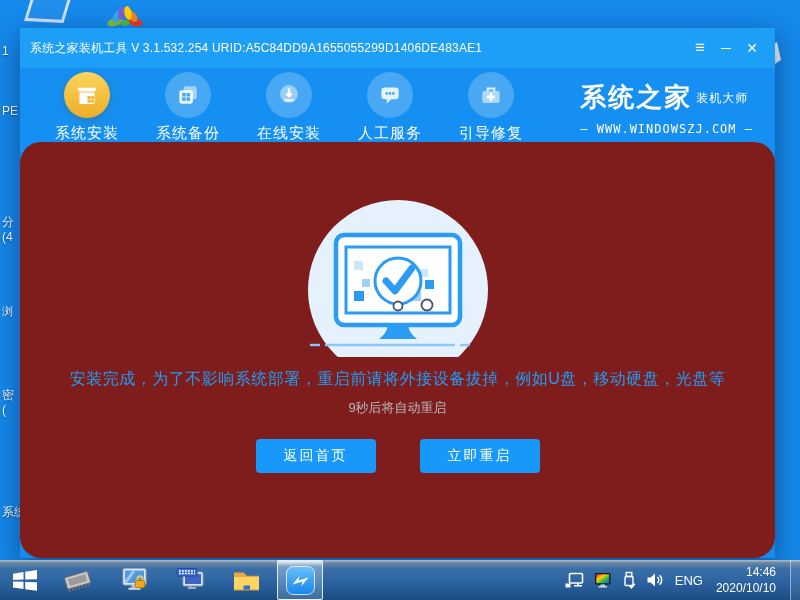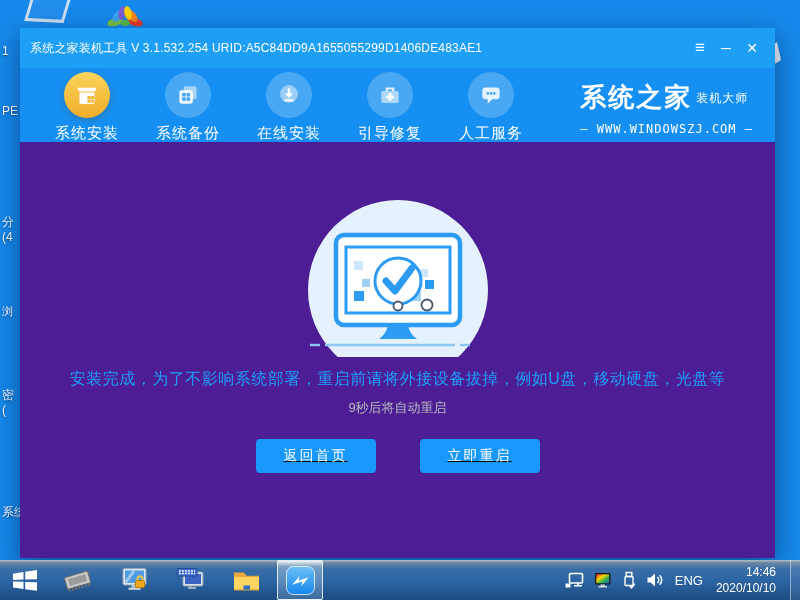--- a/index.html
+++ b/index.html
@@ -29,25 +29,25 @@
     display:flex; align-items:center; justify-content:center; }
   .nav-item.active .nav-circle { background:linear-gradient(180deg,#fad45c,#efad28);
     box-shadow:0 2px 7px rgba(120,70,0,.3); }
   .nav-label { color:#fff; font-size:15px; margin-top:6px; letter-spacing:1px; }
   .logo { position:absolute; right:22px; top:12px; text-align:left; color:#fff; }
   .logo-line1 { font-size:26px; font-weight:bold; letter-spacing:2px; }
   .logo-sub { font-size:12px; font-weight:normal; letter-spacing:1px; vertical-align:4px; margin-left:4px; }
   .logo-site { font-size:12px; font-weight:normal; letter-spacing:1px; margin-top:7px;
     font-family:"DejaVu Sans Mono",monospace; }
 
-  .content { position:absolute; left:0; right:0; top:114px; bottom:0; background:#4c1d95; text-align:center; }
+  .content { position:absolute; left:0; right:0; top:114px; bottom:0; background:#7f1d1d; text-align:center;border-radius:21px; }
   .illus { margin-top:53px; }
   .msg { color:#1e9ff7; font-size:16px; margin-top:8px; letter-spacing:.5px; }
   .countdown { color:#b9babc; font-size:13px; margin-top:9px; }
-  .btnrow { margin-top:22px; display:flex; justify-content:center; gap:44px;text-decoration:underline; }
+  .btnrow { margin-top:22px; display:flex; justify-content:center; gap:44px; }
   .blue-btn { width:120px; height:34px; background:#1798fa; color:#fff; font-size:14px;
     border:none; border-radius:4px; cursor:pointer; letter-spacing:2px;
     font-family:inherit; }
 
   
   .taskbar { position:absolute; left:0; bottom:0; width:800px; height:40px;
     background:linear-gradient(180deg,#b3bfc9 0%,#6b87a4 7%,#3a6ea7 22%,#2b63a2 55%,#1d4c80 100%);
     display:flex; align-items:center; }
   .tb-slot { width:56px; height:40px; display:flex; align-items:center; justify-content:center; }
   .tb-slot.start { width:50px; }
@@ -132,39 +132,39 @@
             <rect x="10.9" y="5.8" width="2.2" height="5.4" fill="#fff"></rect>
             <path d="M8.4 10.6 L12 14.8 L15.6 10.6 Z" fill="#fff"></path>
             <rect x="8" y="16" width="8" height="1.9" fill="#fff"></rect>
           </svg>
         </div>
         <div class="nav-label">在线安装</div>
       </div>
       <div class="nav-item">
         <div class="nav-circle">
           <svg width="26" height="26" viewBox="0 0 24 24">
-            <path d="M9 8.5 V6 h6 v2.5" fill="none" stroke="rgba(255,255,255,.85)" stroke-width="2"></path>
-            <rect x="4" y="8.3" width="16" height="11" rx="1.6" fill="rgba(255,255,255,.55)"></rect>
-            <rect x="10.7" y="10.2" width="2.6" height="7.2" fill="#fff"></rect>
-            <rect x="8.4" y="12.5" width="7.2" height="2.6" fill="#fff"></rect>
-          </svg>
-        </div>
-        <div class="nav-label">引导修复</div>
-      </div>
-      <div class="nav-item">
-        <div class="nav-circle">
-          <svg width="26" height="26" viewBox="0 0 24 24">
             <rect x="4" y="5" width="16" height="11" rx="3" fill="rgba(255,255,255,.85)"></rect>
             <path d="M9 15.5 L9 20 L13.5 15.5 Z" fill="rgba(255,255,255,.85)"></path>
             <circle cx="9" cy="10.5" r="1.2" fill="#49a8f4"></circle>
             <circle cx="12" cy="10.5" r="1.2" fill="#49a8f4"></circle>
             <circle cx="15" cy="10.5" r="1.2" fill="#49a8f4"></circle>
           </svg>
         </div>
         <div class="nav-label">人工服务</div>
+      </div>
+      <div class="nav-item">
+        <div class="nav-circle">
+          <svg width="26" height="26" viewBox="0 0 24 24">
+            <path d="M9 8.5 V6 h6 v2.5" fill="none" stroke="rgba(255,255,255,.85)" stroke-width="2"></path>
+            <rect x="4" y="8.3" width="16" height="11" rx="1.6" fill="rgba(255,255,255,.55)"></rect>
+            <rect x="10.7" y="10.2" width="2.6" height="7.2" fill="#fff"></rect>
+            <rect x="8.4" y="12.5" width="7.2" height="2.6" fill="#fff"></rect>
+          </svg>
+        </div>
+        <div class="nav-label">引导修复</div>
       </div>
 
       <div class="logo">
         <div class="logo-line1"><span>系统之家</span><span class="logo-sub">装机大师</span></div>
         <div class="logo-site">—  WWW.WINDOWSZJ.COM  —</div>
       </div>
     </div>
 
     <div class="content">
       <svg class="illus" width="240" height="162" viewBox="0 0 240 162">

